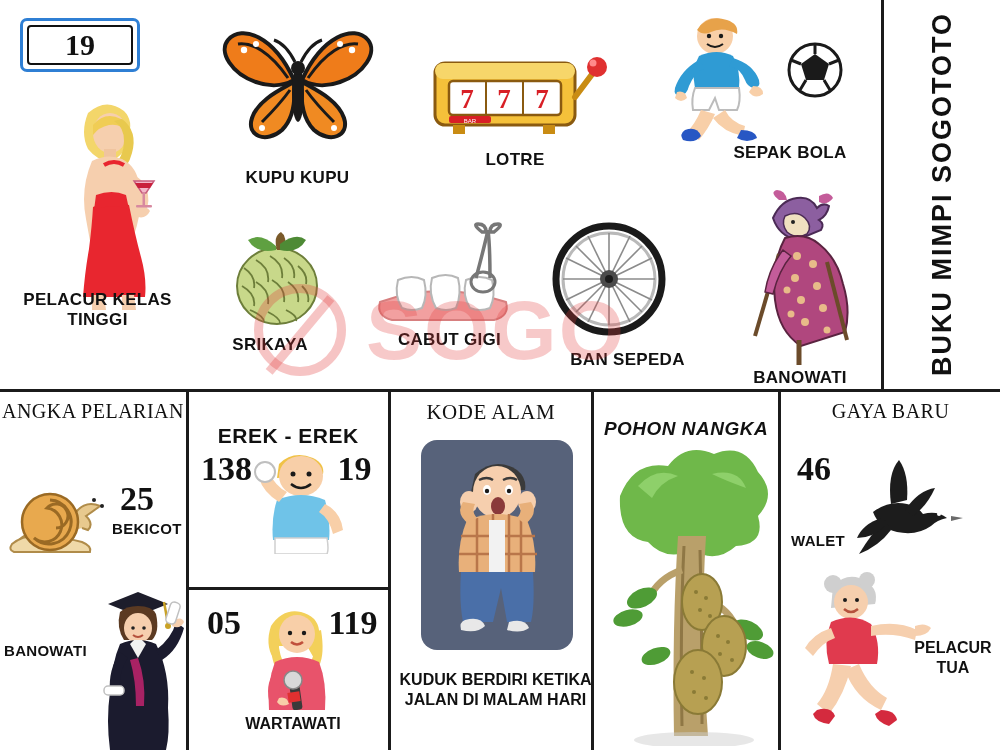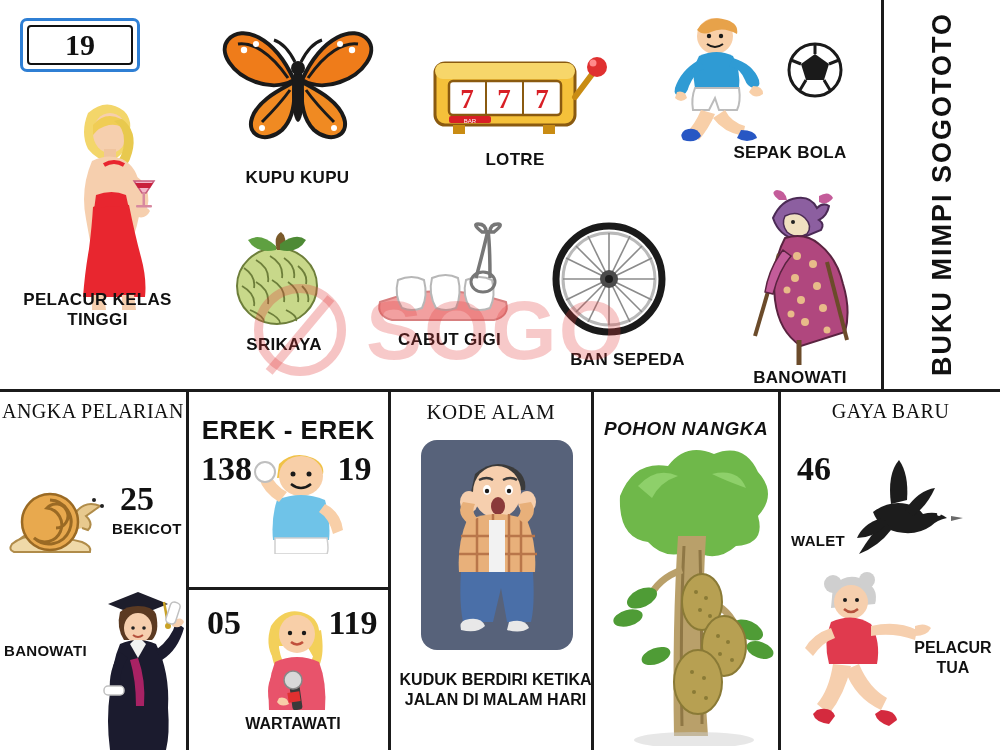--- a/index.html
+++ b/index.html
@@ -291,21 +291,21 @@
         <g fill="none" stroke="#6d7e3a" stroke-width="1.8">
           <path d="M22 40 q12 8 10 20 M34 32 q14 8 12 22 M48 28 q14 8 12 22 M62 30 q12 8 10 20 M76 38 q10 8 8 18"></path>
           <path d="M20 58 q14 8 12 20 M34 54 q14 8 12 22 M50 52 q14 8 12 22 M66 54 q12 8 10 20 M80 58 q8 8 6 16"></path>
           <path d="M28 82 q14 6 14 12 M46 84 q12 6 12 11 M64 82 q12 6 10 11"></path>
         </g>
         <path d="M55 22 q-4 -14 4 -18 q6 4 4 18 z" fill="#7a5a2a"></path>
         <path d="M58 16 q16 -12 26 -4 q-8 14 -26 10 z" fill="#4e8a35"></path>
         <path d="M54 18 q-16 -14 -28 -6 q8 14 28 10 z" fill="#5fa041"></path>
       </svg>
     </div>
-    <div class="cell-label pic" style="left:209px; top:335px; width:150px;text-align:center;">SRIKAYA</div>
+    <div class="cell-label pic" style="left:195px; top:335px; width:150px;text-align:center;">SRIKAYA</div>
 
     <div class="pic" style="left:372px; top:222px; width:150px; height:105px;">
       <svg viewBox="0 0 150 105" width="150" height="105">
 
         <path d="M8 80 q60 -22 126 0 q4 14 -12 18 l-102 0 q-16 -4 -12 -18 z" fill="#f2a0a0" stroke="#d77f7f" stroke-width="2"></path>
 
         <path d="M26 58 q14 -6 26 0 q4 16 -2 28 q-10 4 -20 0 q-8 -12 -4 -28 z" fill="#fff" stroke="#b7b7b7" stroke-width="2"></path>
         <path d="M60 56 q14 -6 26 0 q4 16 -2 30 q-10 4 -20 0 q-8 -14 -4 -30 z" fill="#fff" stroke="#b7b7b7" stroke-width="2"></path>
         <path d="M94 58 q14 -6 26 0 q4 16 -2 28 q-10 4 -20 0 q-8 -12 -4 -28 z" fill="#fff" stroke="#b7b7b7" stroke-width="2"></path>
 
@@ -421,21 +421,21 @@
           <path d="M34 78 q-12 18 -10 40 l10 2 q-2 -22 8 -36 z" fill="#1b1b2e"></path>
           <rect x="18" y="112" width="20" height="9" rx="4" fill="#fff" stroke="#c0c0c0" stroke-width="1.5"></rect>
 
           <path d="M52 84 q8 22 6 48 l-8 0 q0 -26 -6 -46 z" fill="#b8246a" opacity="0.9"></path>
         </svg>
       </div>
       <div class="pic small-cap" style="left:4px; top:250px;">BANOWATI</div>
     </div>
 
     <div class="bcol" style="width:208px;">
-      <div class="bcol-title bold-sans" style="font-size:26px; padding-top:24px;">EREK - EREK</div>
+      <div class="bcol-title bold-sans" style="font-size:21px; padding-top:24px;margin-top:8px;">EREK - EREK</div>
 
       <div class="divider-h" style="top:195px;"></div>
 
       <div class="pic num-big" style="left:12px; top:58px;">138</div>
       <div class="pic num-big" style="right:16px; top:58px;">19</div>
       <div class="pic" style="left:56px; top:52px; width:110px; height:110px;">
         <svg viewBox="0 0 110 110" width="110" height="110">
 
           <path d="M34 20 q14 -14 34 -6 q12 6 10 16 l-46 4 z" fill="#f0c246"></path>
 

